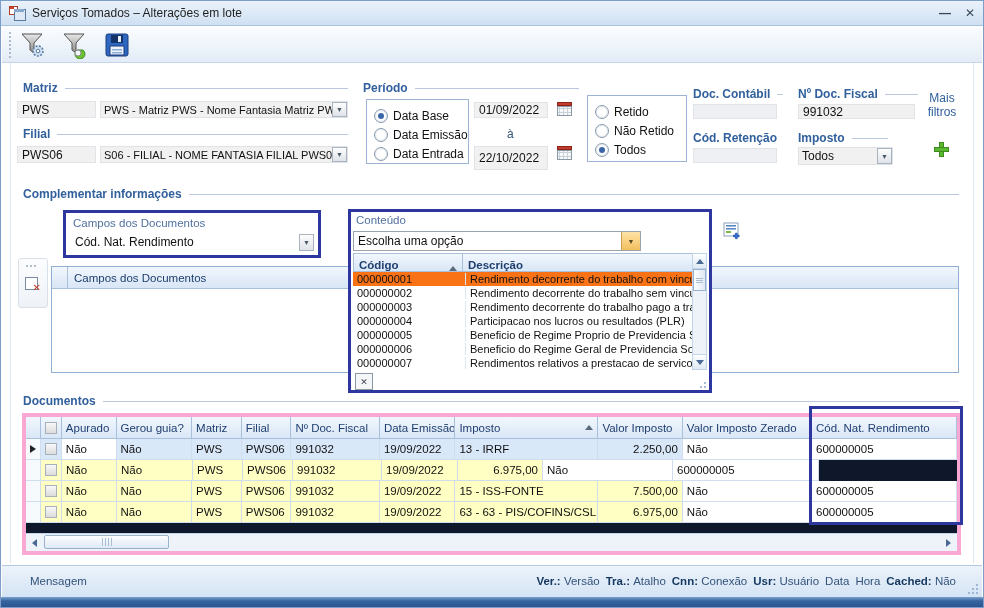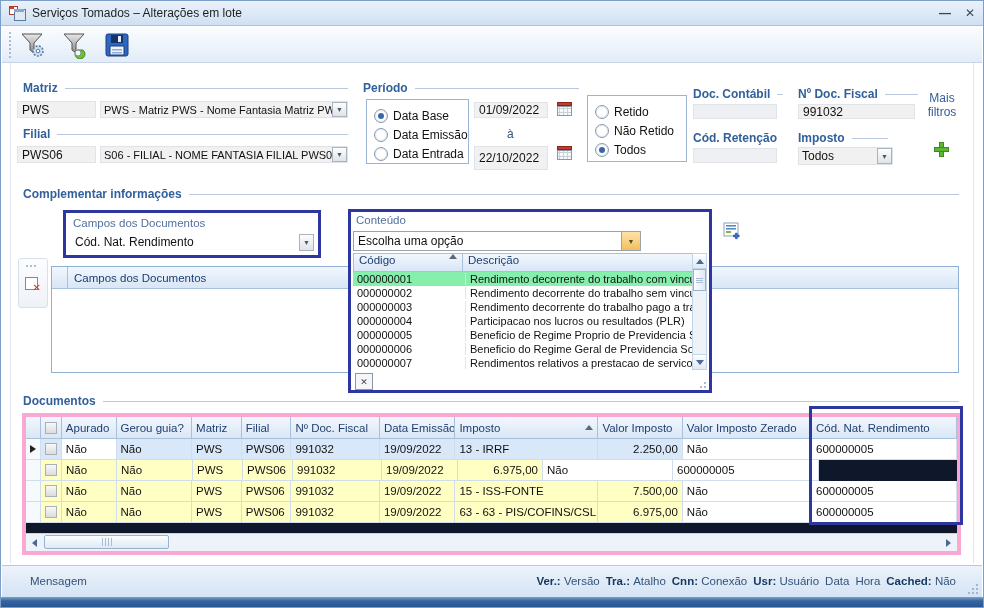--- a/index.html
+++ b/index.html
@@ -56,25 +56,25 @@
   #campoBox .ddbtn{position:absolute;right:4px;top:21px;height:17px;}
   
   #popup{position:absolute;left:347px;top:208px;width:364px;height:184px;background:#fff;z-index:5;}
   #popup .flabel{position:absolute;left:5px;top:2px;font-size:11.5px;color:#51719f;}
   #popup .pcombo{position:absolute;left:2px;top:19px;width:288px;height:20px;border:1px solid #9aa4ad;box-sizing:border-box;
      display:flex;align-items:center;font-size:12px;color:#111;background:#fff;}
   #popup .pcombo .ctext{flex:1;padding:0 4px;}
   #popup .obtn{width:18px;align-self:stretch;background:linear-gradient(#fde3a7,#f3bf5e);border-left:1px solid #c9a04e;
      display:flex;align-items:center;justify-content:center;font-size:7px;color:#5a4a20;flex:0 0 auto;}
   .phcell{position:absolute;top:41px;height:19px;background:linear-gradient(#f2f7fd,#d8e6f6);border:1px solid #a8c0dc;
-     box-sizing:border-box;font-size:11.5px;color:#204070;display:flex;align-items:flex-start;padding:0 5px;}
+     box-sizing:border-box;font-size:11.5px;color:#204070;display:flex;align-items:flex-end;padding:0 5px;font-weight:bold;}
   .sorta{width:0;height:0;border-left:4px solid transparent;border-right:4px solid transparent;border-bottom:5px solid #5a6a7a;margin-left:auto;}
   #plist{position:absolute;left:2px;top:60px;width:341px;height:98px;overflow:hidden;}
   .lrow{display:flex;height:14px;font-size:11px;color:#111;align-items:center;}
-  .lrow.sel{background:#86efac;}
+  .lrow.sel{background:#f97316;}
   .lrow .c1{width:108px;padding-left:4px;border-right:1px solid #dce6f2;flex:0 0 auto;overflow:hidden;}
   .lrow .c2{flex:1;padding-left:4px;overflow:hidden;white-space:nowrap;}
   .vscroll{position:absolute;right:2px;top:41px;width:15px;height:117px;background:#eef3f9;border:1px solid #c2d4e8;box-sizing:border-box;}
   .sbtn{position:absolute;left:0;width:13px;height:14px;background:linear-gradient(#fdfefe,#dfe9f4);border-bottom:1px solid #c2d4e8;
      display:flex;align-items:center;justify-content:center;}
   .tri-up{width:0;height:0;border-left:4px solid transparent;border-right:4px solid transparent;border-bottom:5px solid #4a6a96;}
   .tri-dn{width:0;height:0;border-left:4px solid transparent;border-right:4px solid transparent;border-top:5px solid #4a6a96;}
   .tri-l{width:0;height:0;border-top:4px solid transparent;border-bottom:4px solid transparent;border-right:5px solid #4a6a96;}
   .tri-r{width:0;height:0;border-top:4px solid transparent;border-bottom:4px solid transparent;border-left:5px solid #4a6a96;}
   .vthumb{position:absolute;left:0;top:15px;width:13px;height:22px;background:linear-gradient(90deg,#fdfefe,#dfe9f4);

